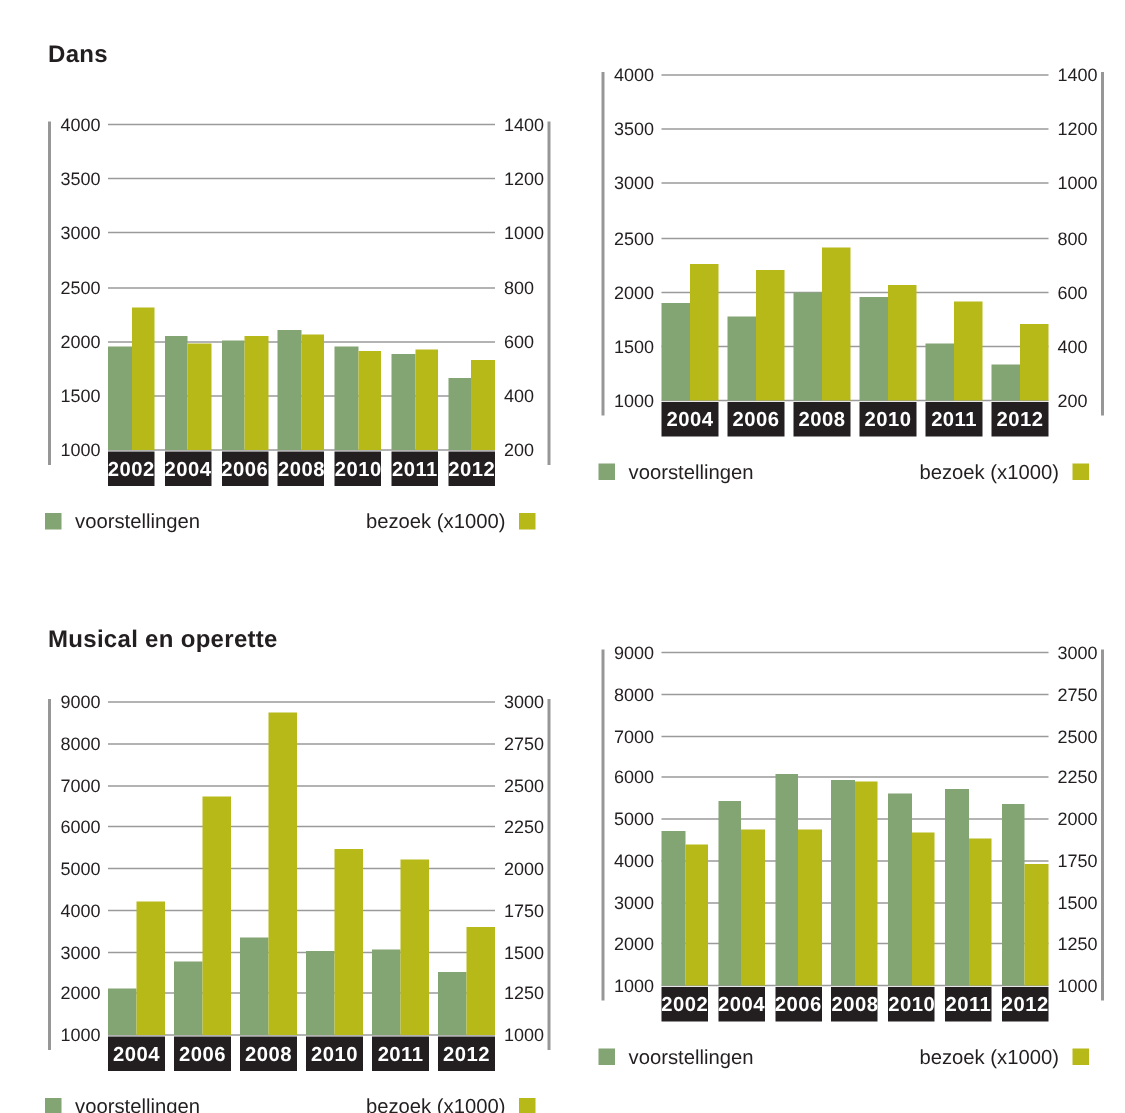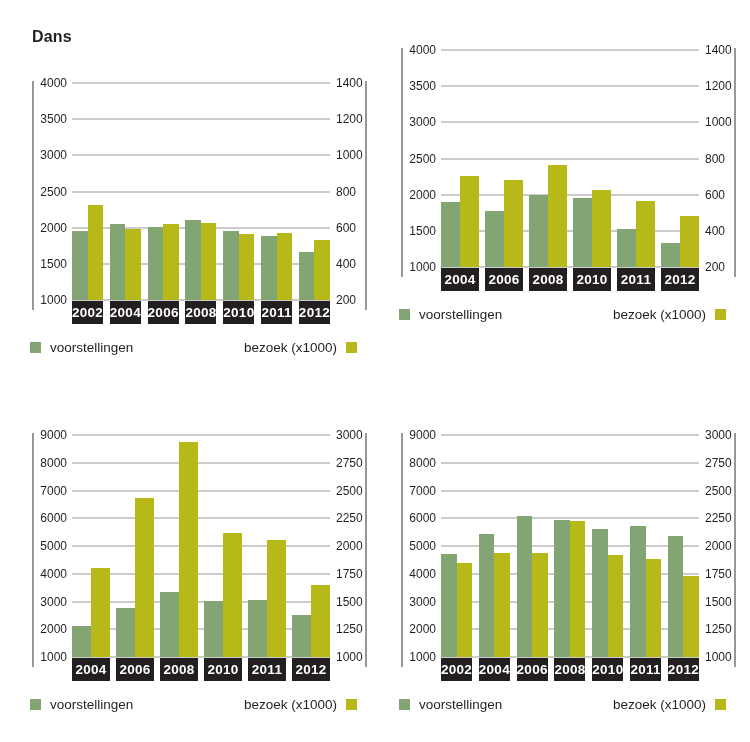--- a/index.html
+++ b/index.html
@@ -279,20 +279,21 @@
           <span>voorstellingen</span>
         </div>
         <div class="legend-item">
           <span>bezoek (x1000)</span>
           <span class="swatch sw-yellow" style="background: rgb(182, 185, 24);"></span>
         </div>
       </div>
     </section>
 
     <section class="quadrant q-bottom q-left">
+      <h2 class="chart-title">Musical en operette</h2>
       <div class="plot">
         <div class="vline vline-left"></div>
         <div class="vline vline-right"></div>
         <div class="grid-layer">
             <div class="gridline" style="top: 0%; background: rgb(154, 154, 154);"></div>
             <div class="tick tick-left" style="top: 0%;">9000</div>
             <div class="tick tick-right" style="top: 0%;">3000</div>
             <div class="gridline" style="top: 12.5%; background: rgb(154, 154, 154);"></div>
             <div class="tick tick-left" style="top: 12.5%;">8000</div>
             <div class="tick tick-right" style="top: 12.5%;">2750</div>

